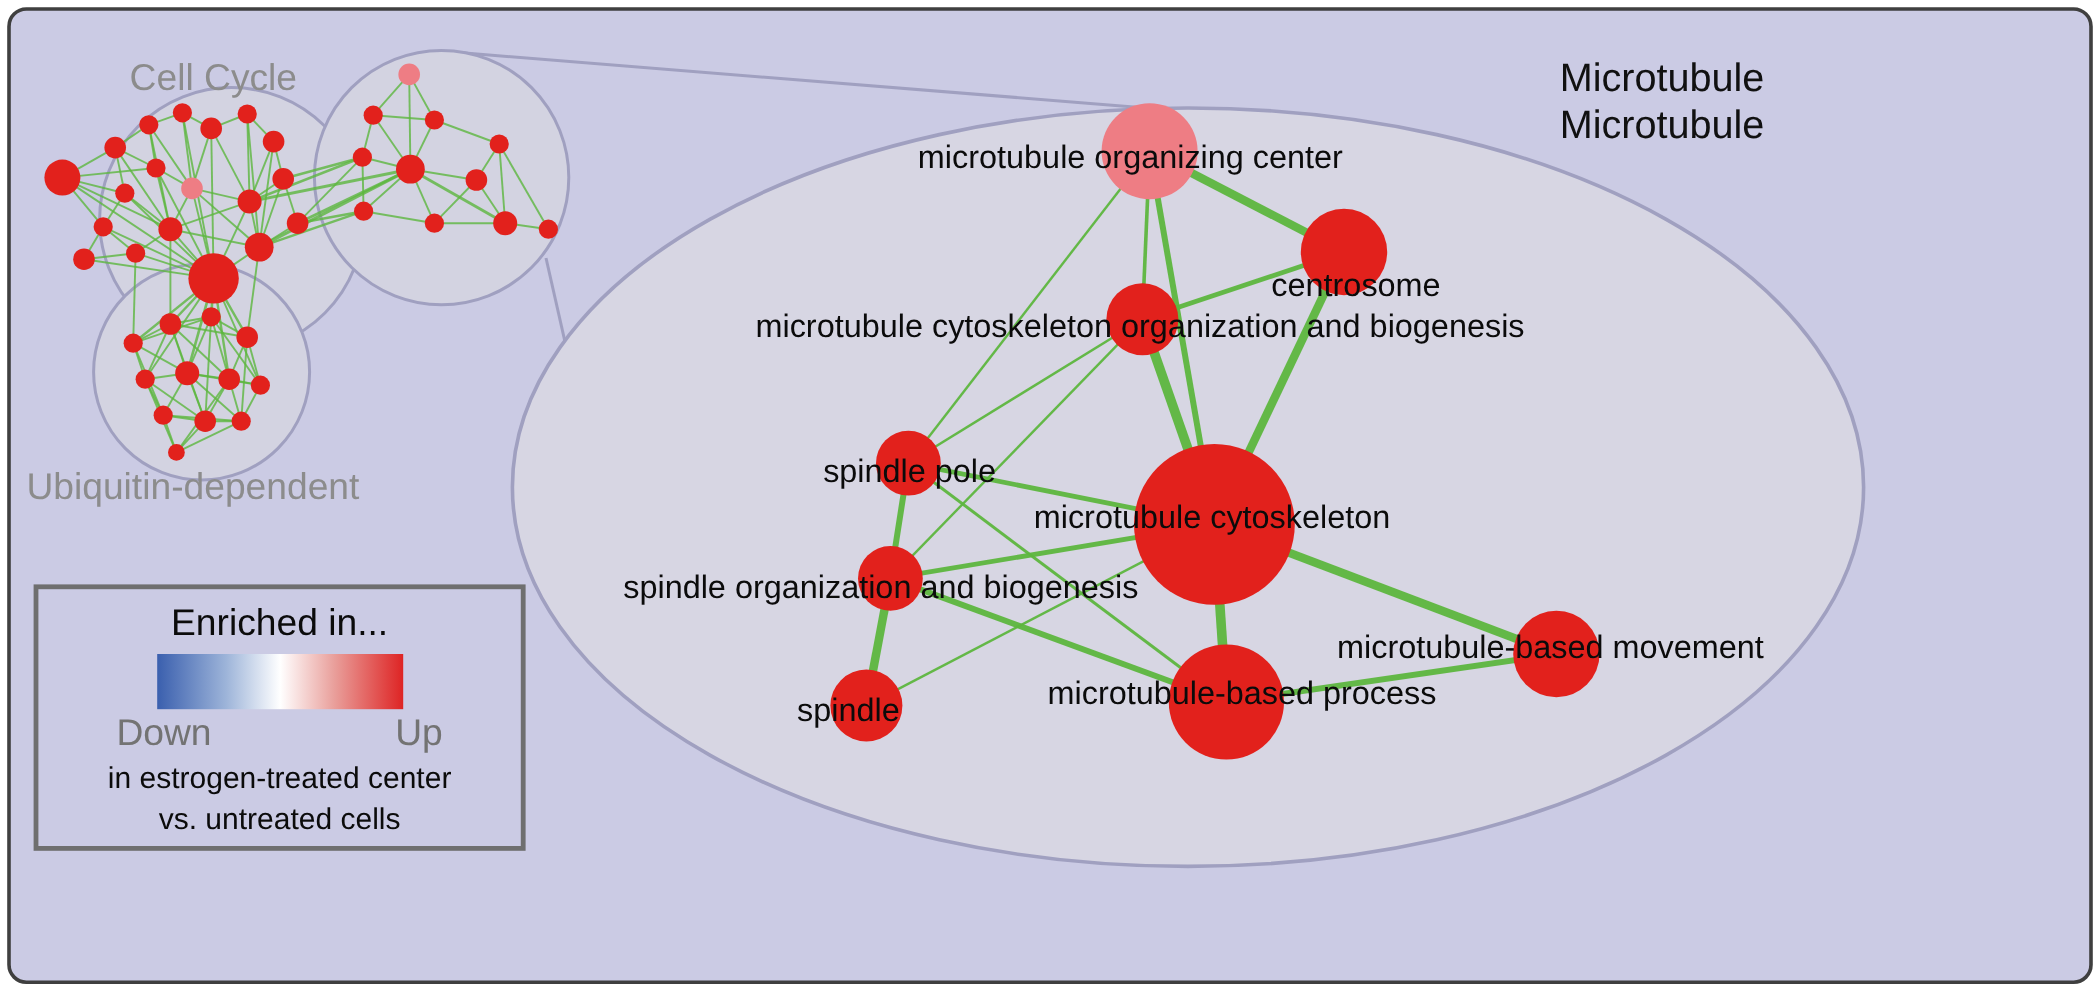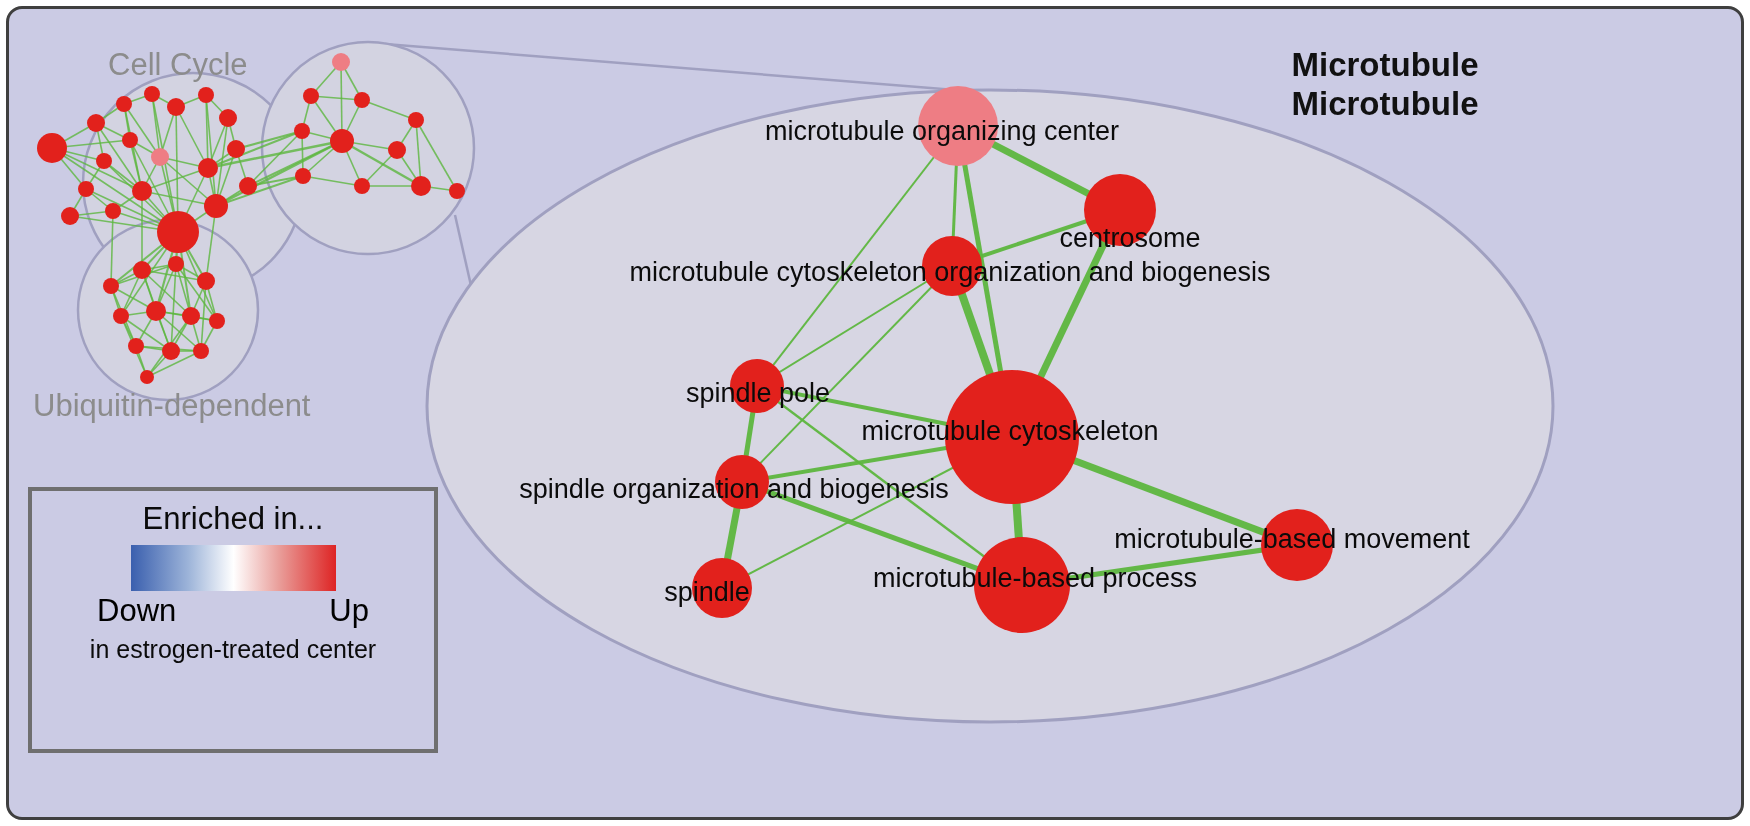--- a/index.html
+++ b/index.html
@@ -2,24 +2,24 @@
 <html><head>
 <meta charset="utf-8">
 <style>
   html,body{margin:0;padding:0;background:#ffffff;font-family:"Liberation Sans",sans-serif;}
   .canvas{position:relative;width:1750px;height:826px;overflow:hidden;}
   .panel{position:absolute;inset:6px;border-radius:16px;}
   svg.diagram{position:absolute;left:0;top:0;}
   .node-label{font:27px "Liberation Sans",sans-serif;fill:#0b0b0b;}
   .cluster-title{position:absolute;font-size:31px;color:#8c8c8c;line-height:1.18;}
   .cluster-title.black{color:#111111;text-align:center;}
-  .legend{position:absolute;left:28px;top:487px;width:410px;height:266px;box-sizing:border-box;}
+  .legend{position:absolute;left:28px;top:487px;width:410px;height:222px;box-sizing:border-box;}
   .legend-title{margin-top:10px;font-size:31px;color:#0b0b0b;text-align:center;}
   .legend-bar{width:205px;height:46px;margin:8px auto 0 auto;}
-  .legend-ends{width:272px;margin:2px auto 0 auto;display:flex;justify-content:space-between;font-size:31px;color:#000000;}
+  .legend-ends{width:272px;margin:2px auto 0 auto;display:flex;justify-content:space-between;font-size:31px;color:#737373;}
   .legend-caption{margin-top:4px;font-size:25px;color:#0b0b0b;text-align:center;line-height:1.35;}
 </style>
 </head>
 <body>
 
 <div class="canvas">
   <div class="panel" id="panel" style="background: rgb(203, 203, 228); border: 3px solid rgb(63, 63, 63);"></div>
 
   <svg id="diagram" class="diagram" width="1750" height="826" viewBox="0 0 1750 826">
       <line x1="385" y1="44" x2="1030" y2="96" stroke="#a0a0c0" stroke-width="2.5"></line>
@@ -238,33 +238,34 @@
       <text x="758" y="393" text-anchor="middle" dominant-baseline="central" class="node-label">spindle pole</text>
       <text x="1010" y="431" text-anchor="middle" dominant-baseline="central" class="node-label">microtubule cytoskeleton</text>
       <text x="734" y="489" text-anchor="middle" dominant-baseline="central" class="node-label">spindle organization and biogenesis</text>
       <text x="707" y="592" text-anchor="middle" dominant-baseline="central" class="node-label">spindle</text>
       <text x="1035" y="578" text-anchor="middle" dominant-baseline="central" class="node-label">microtubule-based process</text>
       <text x="1292" y="539" text-anchor="middle" dominant-baseline="central" class="node-label">microtubule-based movement</text>
     </svg>
 
   <div class="cluster-title" style="left:108px;top:47px;">Cell Cycle</div>
 
-  <div class="cluster-title" style="left:33px;top:388px;">
+  <div class="cluster-title" style="left:22px;top:388px;">
     <div>Ubiquitin-dependent</div>
   </div>
 
-  <div class="cluster-title black" style="left:1280px;top:46px;width:210px;font-size:33px;font-weight:bold;">
+  <div class="cluster-title black" style="left:1280px;top:46px;width:210px;font-size:33px;">
     <div>Microtubule</div>
     <div>Microtubule</div>
   </div>
 
   <div class="legend" id="legend-box" style="border: 4px solid rgb(111, 111, 111);">
     <div class="legend-title">Enriched in...</div>
     <div class="legend-bar" id="legend-bar" style="background: linear-gradient(90deg, rgb(58, 95, 174) 0%, rgb(157, 180, 217) 28%, rgb(255, 255, 255) 50%, rgb(233, 159, 155) 72%, rgb(222, 36, 36) 100%);"></div>
     <div class="legend-ends">
       <span>Down</span>
       <span>Up</span>
     </div>
     <div class="legend-caption">
       <div>in estrogen-treated center</div>
+      <div>vs. untreated cells</div>
     </div>
   </div>
 </div>
 
 </body></html>

